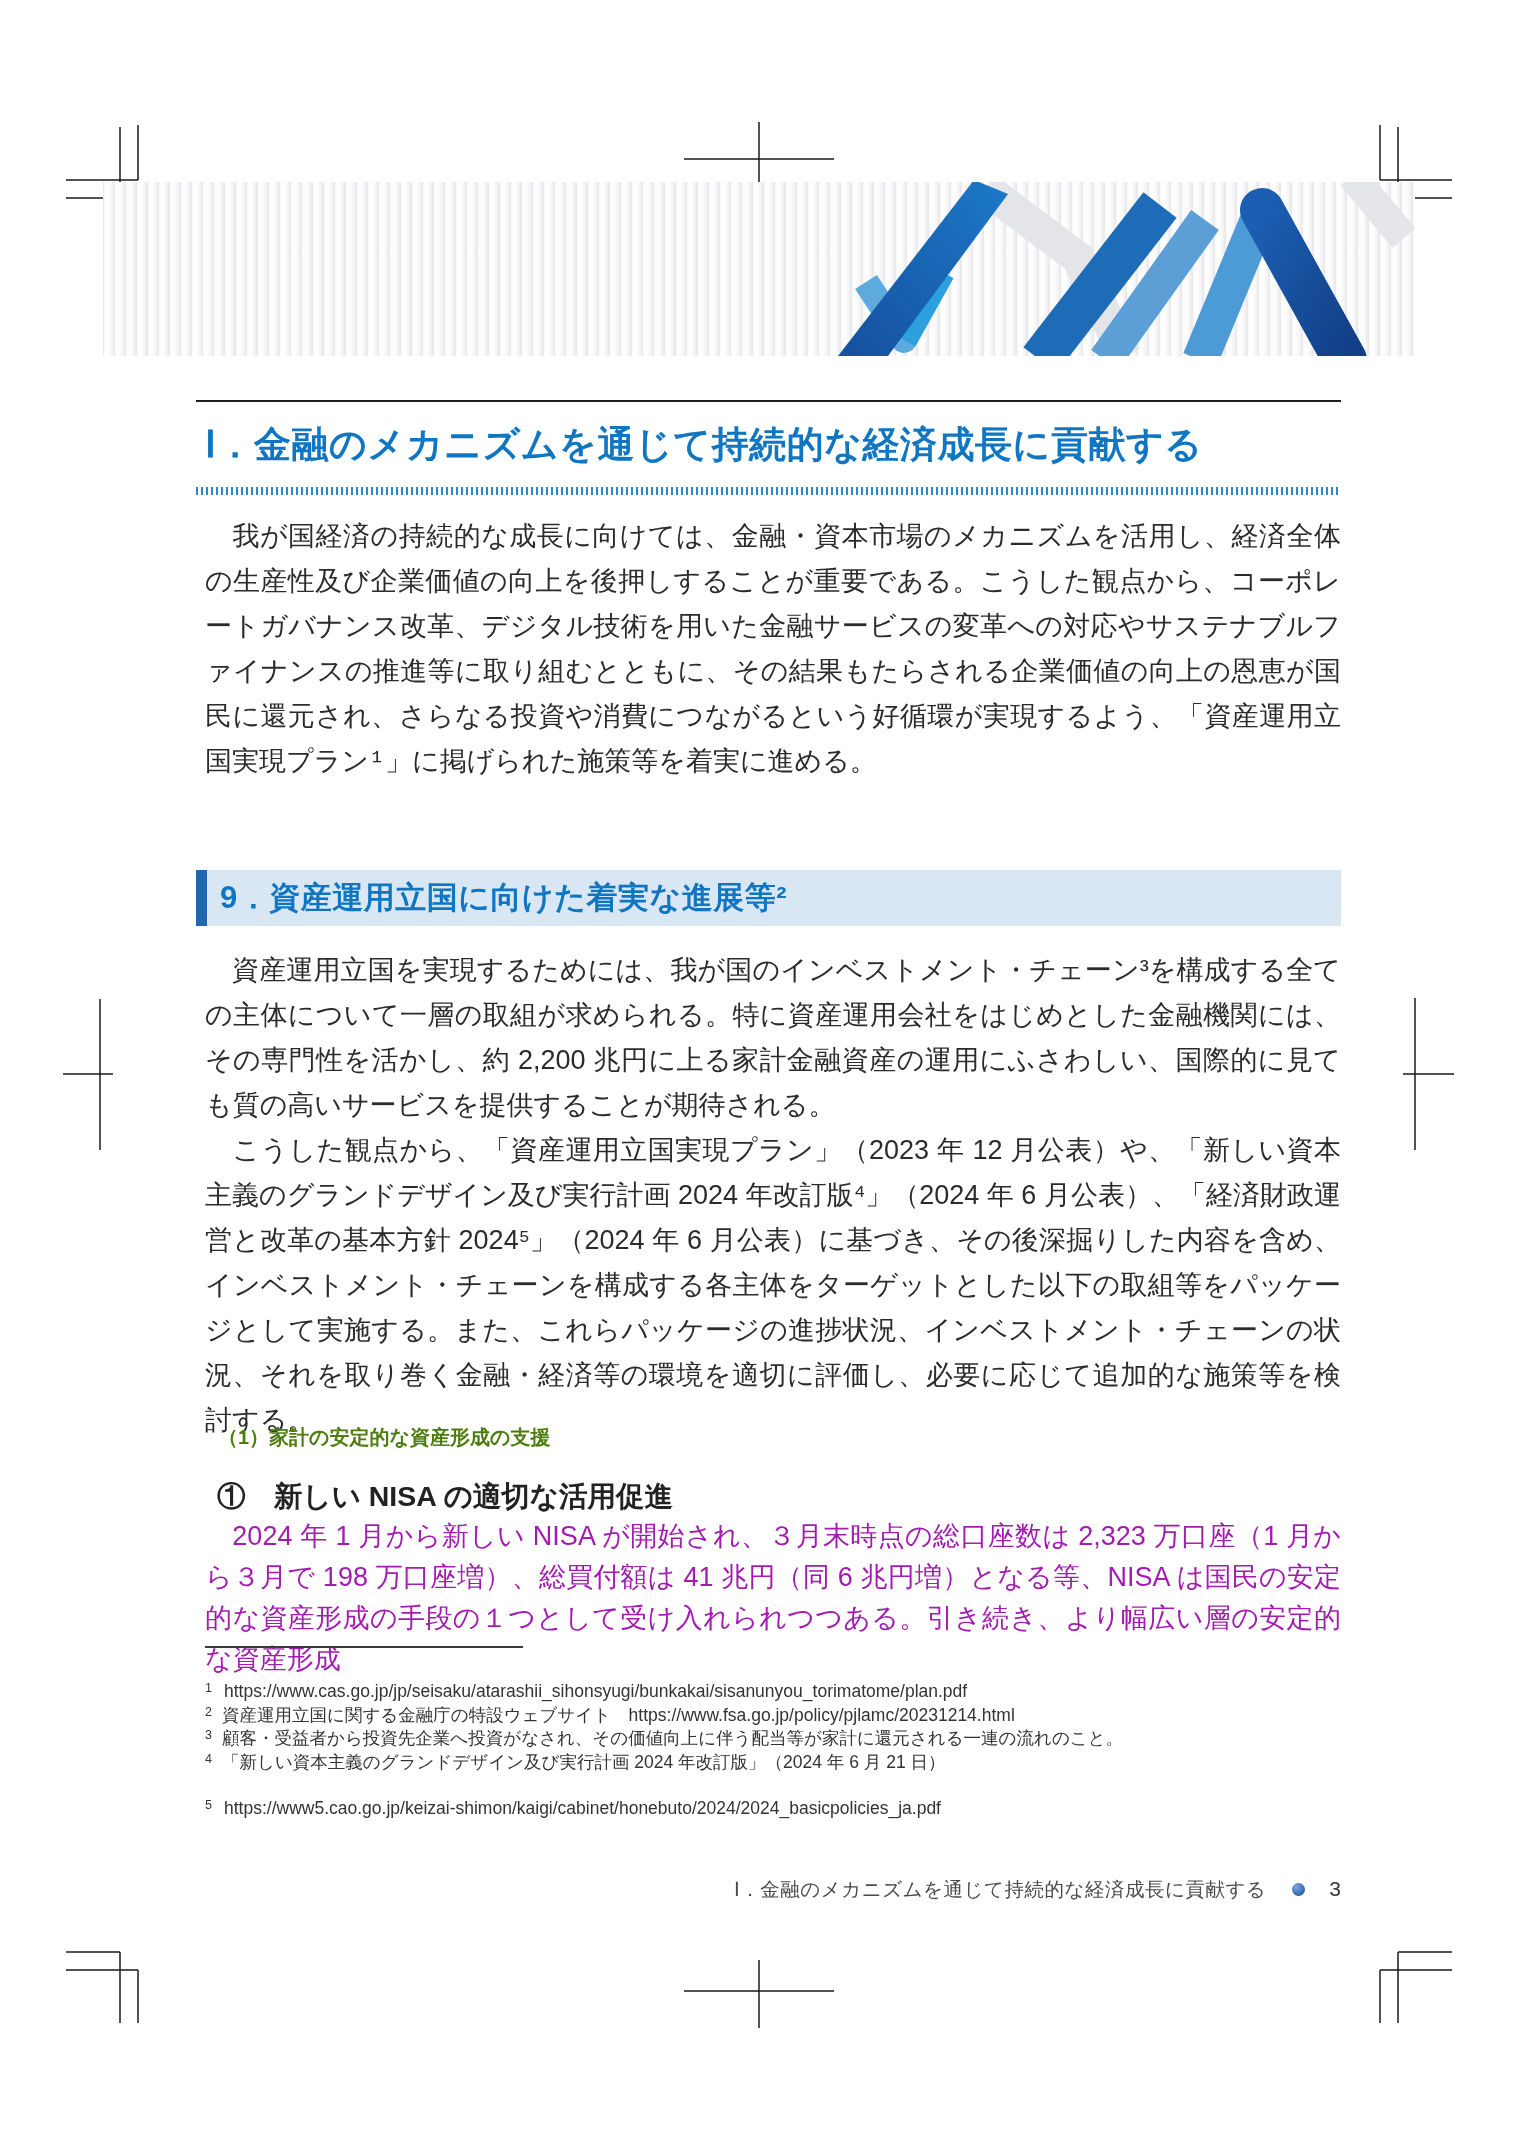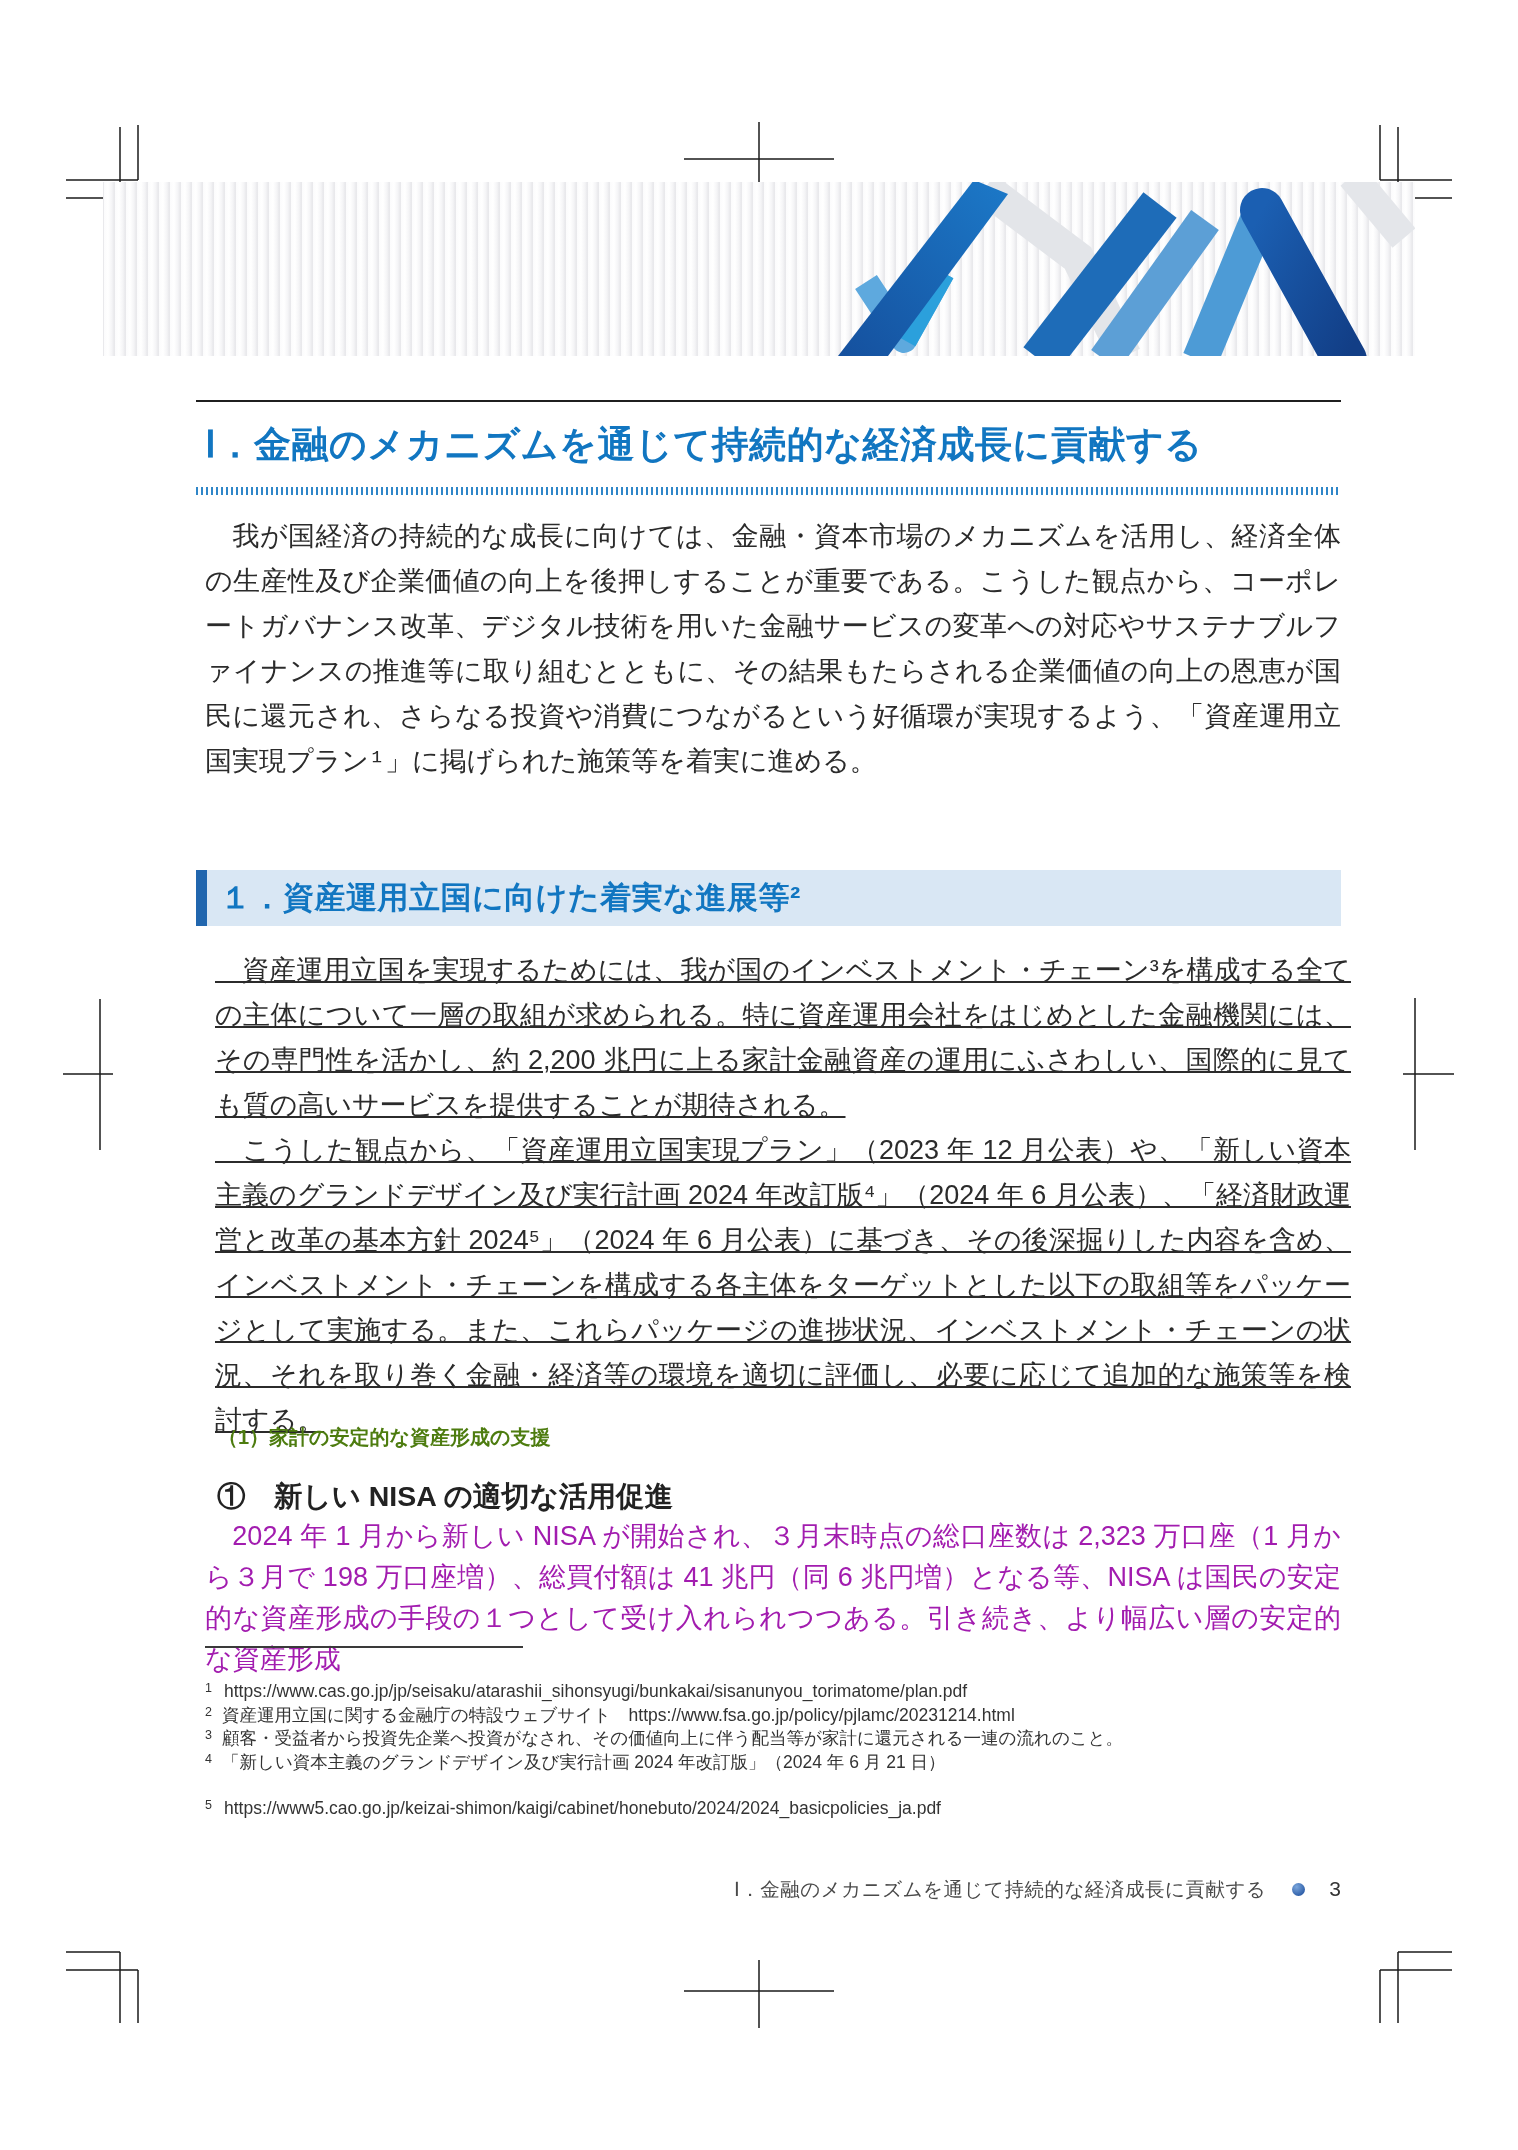--- a/index.html
+++ b/index.html
@@ -29,21 +29,21 @@
   .h-rule-dash{
     left:196px;top:487px;width:1145px;height:8px;
     background:repeating-linear-gradient(90deg,#2f86c8 0 2px,rgba(0,0,0,0) 2px 5px);
   }
   
   .body-text{
     font-size:27px;line-height:45px;color:#2b2b2b;
     text-align:justify;
   }
   .p1{left:205px;top:516px;width:1136px;font-family:Liberation Mono, monospace;}
-  .pblock{left:215px;top:948px;width:1136px;text-decoration:underline;}
+  .pblock{left:205px;top:948px;width:1136px;}
   .pblock p{margin:0;}
   
   .band{left:196px;top:870px;width:1145px;height:56px;background:#d9e7f4;}
   .band-bar{position:absolute;left:0;top:0;width:11px;height:56px;background:#2166ae;}
   .band-title{
     position:absolute;left:24px;top:0;height:56px;line-height:56px;
     font-size:31px;font-weight:bold;color:#1176c1;letter-spacing:0.5px;
   }
   .sub1{left:218px;top:1424px;font-size:20px;font-weight:bold;color:#4d7c0f;}
   .sub2{left:205px;top:1478px;font-size:28.5px;font-weight:bold;color:#222;margin-left:12px;}
@@ -122,21 +122,21 @@
 </div>
 
 <div class="abs h-rule-top"></div>
 <div class="abs main-heading">Ⅰ．金融のメカニズムを通じて持続的な経済成長に貢献する</div>
 <div class="abs h-rule-dash"></div>
 
 <div class="abs body-text p1">　我が国経済の持続的な成長に向けては、金融・資本市場のメカニズムを活用し、経済全体の生産性及び企業価値の向上を後押しすることが重要である。こうした観点から、コーポレートガバナンス改革、デジタル技術を用いた金融サービスの変革への対応やサステナブルファイナンスの推進等に取り組むとともに、その結果もたらされる企業価値の向上の恩恵が国民に還元され、さらなる投資や消費につながるという好循環が実現するよう、「資産運用立国実現プラン¹」に掲げられた施策等を着実に進める。</div>
 
 <div class="abs band">
   <div class="band-bar"></div>
-  <div class="band-title">１．資産運用立国に向けた着実な進展等²</div>
+  <div class="band-title">9．資産運用立国に向けた着実な進展等²</div>
 </div>
 
 <div class="abs body-text pblock">
   <p>　資産運用立国を実現するためには、我が国のインベストメント・チェーン³を構成する全ての主体について一層の取組が求められる。特に資産運用会社をはじめとした金融機関には、その専門性を活かし、約 2,200 兆円に上る家計金融資産の運用にふさわしい、国際的に見ても質の高いサービスを提供することが期待される。</p>
   <p>　こうした観点から、「資産運用立国実現プラン」（2023 年 12 月公表）や、「新しい資本主義のグランドデザイン及び実行計画 2024 年改訂版⁴」（2024 年 6 月公表）、「経済財政運営と改革の基本方針 2024⁵」（2024 年 6 月公表）に基づき、その後深掘りした内容を含め、インベストメント・チェーンを構成する各主体をターゲットとした以下の取組等をパッケージとして実施する。また、これらパッケージの進捗状況、インベストメント・チェーンの状況、それを取り巻く金融・経済等の環境を適切に評価し、必要に応じて追加的な施策等を検討する。</p>
 </div>
 
 <div class="abs sub1">（1）家計の安定的な資産形成の支援</div>
 <div class="abs sub2">①　新しい NISA の適切な活用促進</div>
 

